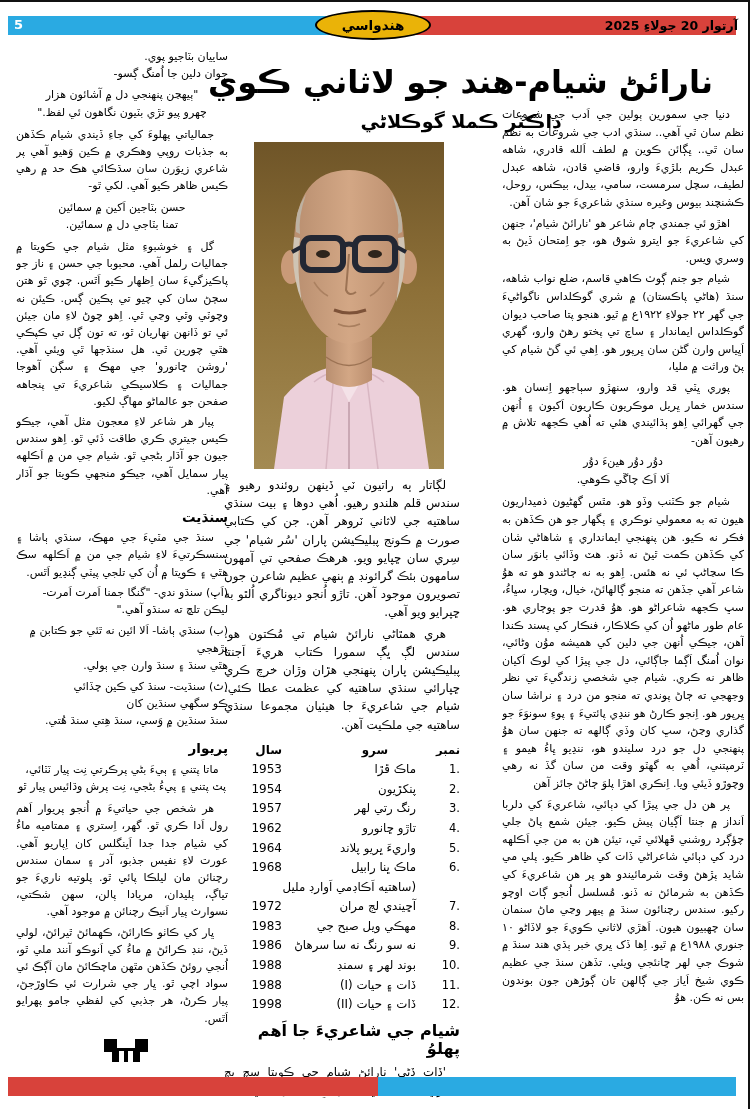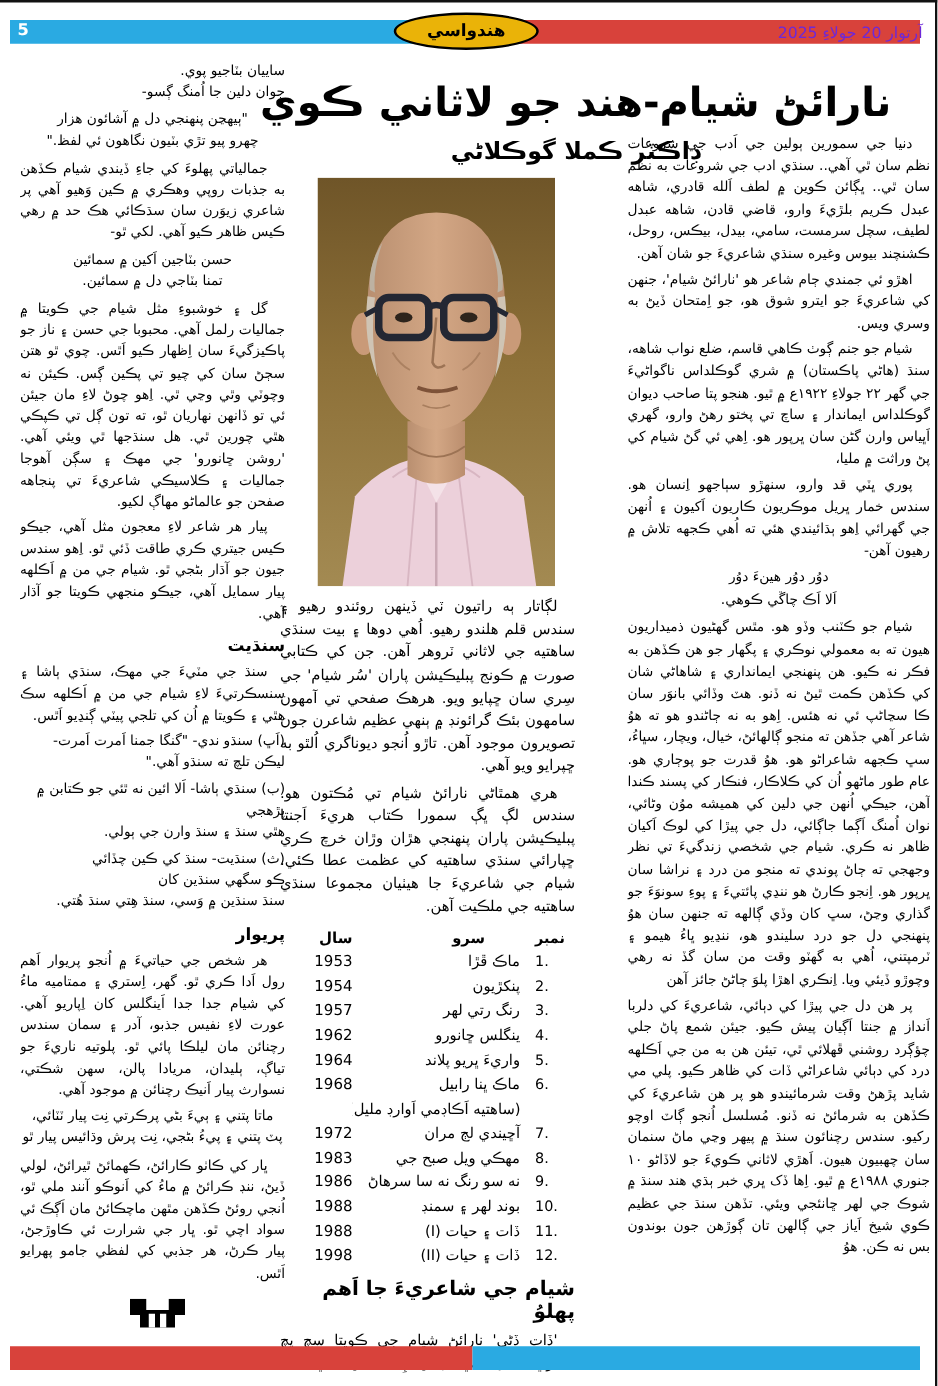--- a/index.html
+++ b/index.html
@@ -7,21 +7,21 @@
     position:relative; width:750px; height:1109px; margin:0 auto;
     background:#ffffff; overflow:hidden;
     border-top:2px solid #111; border-left:2px solid #111; border-right:2px solid #111;
     font-family:"DejaVu Sans", sans-serif; color:#000;
   }
   
   .bar{position:absolute; height:19px; top:14px;}
   .bar.blue-l{left:10px;  width:365px; background:var(--blue);}
   .bar.red-r {left:375px; width:363px; background:var(--red);}
   .pagenum{position:absolute; left:16px; top:15px; color:#fff; font-weight:bold; font-size:13px; direction:ltr;}
-  .dateline{position:absolute; right:10px; top:16px; color:#6d28d9; font-weight:normal; font-size:12.5px; white-space:nowrap;}
+  .dateline{position:absolute; right:10px; top:16px; color:#000000; font-weight:bold; font-size:12.5px; white-space:nowrap;}
   .oval{
     position:absolute; left:317px; top:8px; width:112px; height:26px;
     background:#eab308; border:2px solid #000; border-radius:50%;
     display:flex; align-items:center; justify-content:center;
   }
   .oval .inner{font-weight:bold; font-size:13.5px; letter-spacing:1px;}
   
   .headline{position:absolute; left:185px; top:40px; width:555px; text-align:center; font-weight:bold; font-size:32px; line-height:1.2;}
   .byline{position:absolute; left:185px; top:84px; width:555px; text-align:center; font-weight:bold; font-size:19px;margin-top:24px;}
   
@@ -32,21 +32,21 @@
   .blocks p, .blocks div.blk{margin:0 0 3px 0; padding:0;}
   .t-para{text-indent:14px;}
   .t-verse-c{white-space:pre-line; text-align:center; text-indent:0; margin:4px 0 5px 0 !important;}
   .t-verse-r{white-space:pre-line; text-align:right; text-indent:0; margin:2px 0 4px 0 !important;}
   .t-heading{font-weight:bold; font-size:13.5px; text-align:right; text-indent:0; margin:10px 0 3px 0 !important;}
   
   .photo{display:block; margin:0 16px 7px auto; width:190px; height:327px;}
   
   .works{margin:6px 0 2px 0;}
   .wrow{display:grid; grid-template-columns:34px 1fr 58px; direction:rtl; height:19.6px; align-items:center;}
-  .wrow .no{direction:ltr; text-align:left; padding-left:2px; font-size:11.5px;}
+  .wrow .no{direction:ltr; text-align:right; padding-left:2px; font-size:11.5px;}
   .wrow .ti{text-align:right; padding-right:10px; font-size:11.8px; white-space:nowrap; overflow:hidden;}
   .wrow .yr{direction:ltr; text-align:right; font-size:12px;}
   .wrow.head{font-weight:bold;}
   .wrow.head .ti{padding-right:38px;}
   .section-h{font-weight:bold; font-size:16px; text-align:right; margin:8px 0 4px 0;}
   
   .bar-b{position:absolute; height:19px; top:1075px;}
   .bar-b.red-l {left:10px;  width:370px; background:var(--red);}
   .bar-b.blue-r{left:380px; width:358px; background:var(--blue);}
   .endmark{position:absolute; left:106px; top:1037px; width:44px; height:32px;}
@@ -94,24 +94,24 @@
 
       <div class="blk t-verse-r">(ب) سنڌي ٻاشا- اَلا ائين نه ٿئي جو ڪتابن ۾ پڙهجي
 هٿي سنڌ ۽ سنڌ وارن جي ٻولي.</div>
 
       <div class="blk t-verse-r">(ث) سنڌيت- سنڌ کي ڪين چڏائي
 ڪو سگهي سنڌين کان
 سنڌ سنڌين ۾ وَسي، سنڌ هِتي سنڌ هُتي.</div>
 
       <div class="blk t-heading">پريوار</div>
 
-      <div class="blk t-para">هر شخص جي حياتيءَ ۾ اُنجو پريوار اَهم رول اَدا ڪري ٿو. گهر، اِستري ۽ ممتاميه ماءُ کي شيام جدا جدا اَينگلس کان اِپاريو آهي. عورت لاءِ نفيس جذبو، آدر ۽ سمان سندس رچنائن مان ليلڪا پائي ٿو. پلوتيه ناريءَ جو تياڳ، ٻليدان، مريادا پالن، سهن شڪتي، نسوارث پيار اَنيڪ رچنائن ۾ موجود آهي.</div>
-
       <div class="blk t-verse-c">ماتا پتني ۽ ٻيءَ بڻي پرڪرتي نِت پيار ٽٽائي،
 پٽ پتني ۽ پيءُ بڻجي، نِت پرش وڌائيس پيار ٿو</div>
+
+      <div class="blk t-para">هر شخص جي حياتيءَ ۾ اُنجو پريوار اَهم رول اَدا ڪري ٿو. گهر، اِستري ۽ ممتاميه ماءُ کي شيام جدا جدا اَينگلس کان اِپاريو آهي. عورت لاءِ نفيس جذبو، آدر ۽ سمان سندس رچنائن مان ليلڪا پائي ٿو. پلوتيه ناريءَ جو تياڳ، ٻليدان، مريادا پالن، سهن شڪتي، نسوارث پيار اَنيڪ رچنائن ۾ موجود آهي.</div>
 
       <div class="blk t-para">ڀار کي ڪاٺو ڪارائڻ، ڪهمائڻ ٿيرائڻ، لولي ڏيڻ، ننڊ ڪرائڻ ۾ ماءُ کي اَنوڪو آنند ملي ٿو، اُنجي روئڻ ڪڏهن مٿهن ماچڪائڻ مان اَڳڪ ئي سواد اچي ٿو. ڀار جي شرارت ئي ڪاوڙجڻ، پيار ڪرڻ، هر جذبي کي لفظي جامو پهرايو اَٿس.</div>
     </div>
 
   <div class="col col-mid">
 
     <svg class="photo" viewBox="0 0 190 327" role="img">
       <defs>
         <linearGradient id="bg" x1="0" y1="0" x2="0" y2="1">
           <stop offset="0" stop-color="#6f5528"></stop>
@@ -192,21 +192,21 @@
           </div>
 
           <div class="wrow">
             <span class="no">3.</span>
             <span class="ti">رنگ رتي لهر</span>
             <span class="yr">1957</span>
           </div>
 
           <div class="wrow">
             <span class="no">4.</span>
-            <span class="ti">ينگلس ڇانورو</span>
+            <span class="ti">تاڙو ڇانورو</span>
             <span class="yr">1962</span>
           </div>
 
           <div class="wrow">
             <span class="no">5.</span>
             <span class="ti">واريءَ ڀريو پلاند</span>
             <span class="yr">1964</span>
           </div>
 
           <div class="wrow">

